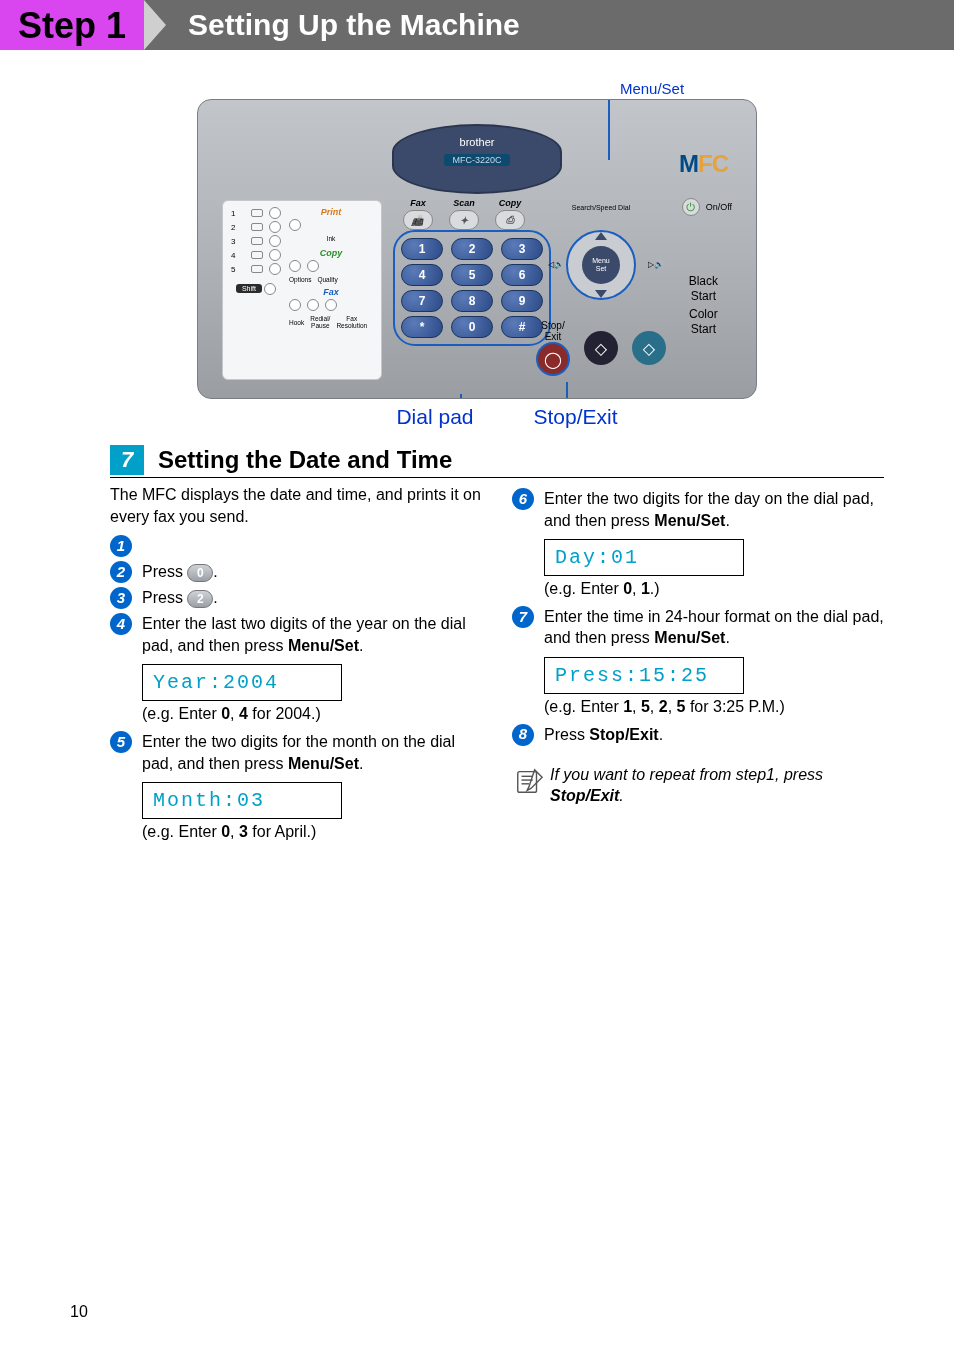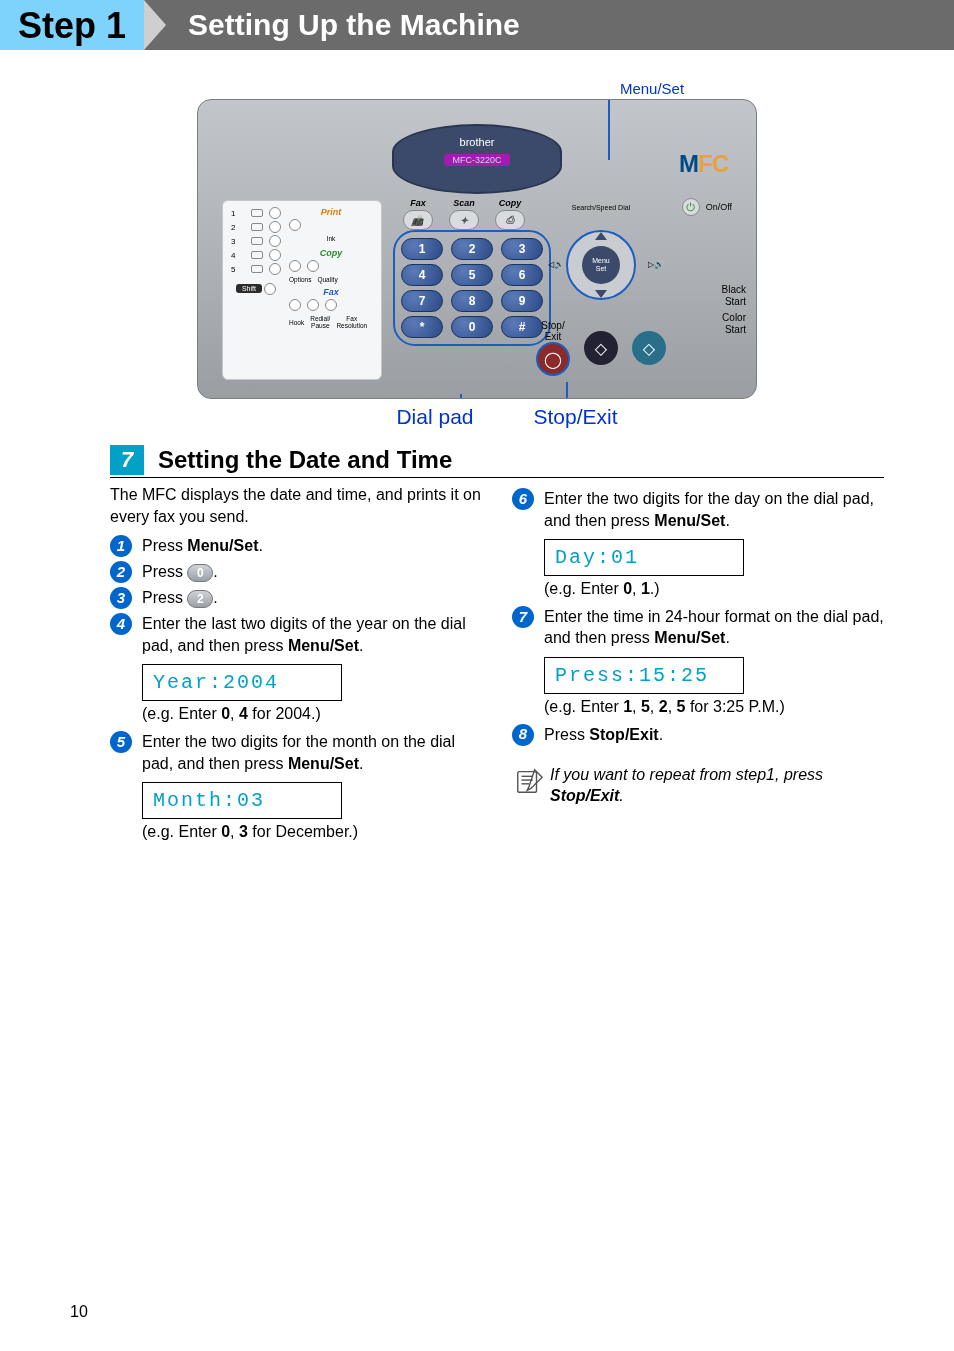--- a/index.html
+++ b/index.html
@@ -15,21 +15,21 @@
   }
 
   
   .header-bar {
     width: 100%;
     display: flex;
     align-items: stretch;
     height: 50px;
   }
   .step-box {
-    background: #7dd3fc;
+    background: #d946ef;
     color: #000;
     font-weight: bold;
     font-size: 36px;
     padding: 2px 18px 0 18px;
     display: flex;
     align-items: center;
     flex: 0 0 auto;
   }
   .chevron {
     width: 0; height: 0;
@@ -90,21 +90,21 @@
     border: 2px solid #2a3650;
     text-align: center;
     color: #fff;
     font-size: 11px;
     padding-top: 10px;
   }
   .dev-screen .model {
     display:inline-block;
     margin-top:6px;
     font-size:9px;
-    background:#a21caf;
+    background:#0c4a6e;
     border-radius:3px;
     padding:1px 8px;
     color:#cfd6e4;
   }
   .mfc-logo {
     position:absolute; right:28px; top:50px;
     font-weight:bold; font-size:24px;
     color:#e6a23c;
     letter-spacing:-1px;
   }
@@ -214,22 +214,22 @@
   .se-label { font-size:10px; text-align:center; width:34px;}
   .se-btn {
     width:34px;height:34px;border-radius:50%;
     display:flex;align-items:center;justify-content:center;
     color:#fff;font-size:16px;
   }
   .se-stop { background:#8a2a2a; border:2px solid #1a5fbf;}
   .se-black { background:#223; }
   .se-color { background:#2a6f8a;}
   .start-labels {
-    position:absolute; bottom:62px; right:10px;
-    font-size:10px;text-align:right;line-height:1.2;
+    position:absolute; bottom:62px; right:38px;
+    font-size:12px;text-align:center;line-height:1.2;
   }
   .stop-lead {
     position:absolute; right:188px; bottom:-20px;
     width:2px; height:36px; background:#1a5fbf;
   }
   .dial-lead {
     position:absolute; left:262px; bottom:-20px;
     width:2px; height:24px; background:#1a5fbf;
   }
 
@@ -454,23 +454,20 @@
   <div class="sec-title">Setting the Date and Time</div>
 </div>
 
 <div class="body-cols">
 
   <div class="col">
     <div class="intro">The MFC displays the date and time, and prints it on every fax you send.</div>
 
     <div class="step">
       <div class="step-ball">1</div>
-      <div class="step-text">
-        <span>Press </span><b>Menu/Set</b><span>.</span>
-      </div>
     </div>
 
     <div class="step">
       <div class="step-ball">2</div>
       <div class="step-text">
         <span>Press </span><span class="pill">0</span><span>.</span>
       </div>
     </div>
 
     <div class="step">
@@ -492,21 +489,21 @@
     </div>
 
     <div class="step">
       <div class="step-ball">5</div>
       <div class="step-text">
         <span>Enter the two digits for the month on the dial pad, and then press </span><b>Menu/Set</b><span>.</span>
       </div>
     </div>
     <div class="lcd">Month:03</div>
     <div class="eg">
-      <span>(e.g. Enter </span><b>0</b><span>, </span><b>3</b><span> for December.)</span>
+      <span>(e.g. Enter </span><b>0</b><span>, </span><b>3</b><span> for April.)</span>
     </div>
   </div>
 
   <div class="col">
 
     <div class="step">
       <div class="step-ball">6</div>
       <div class="step-text">
         <span>Enter the two digits for the day on the dial pad, and then press </span><b>Menu/Set</b><span>.</span>
       </div>

